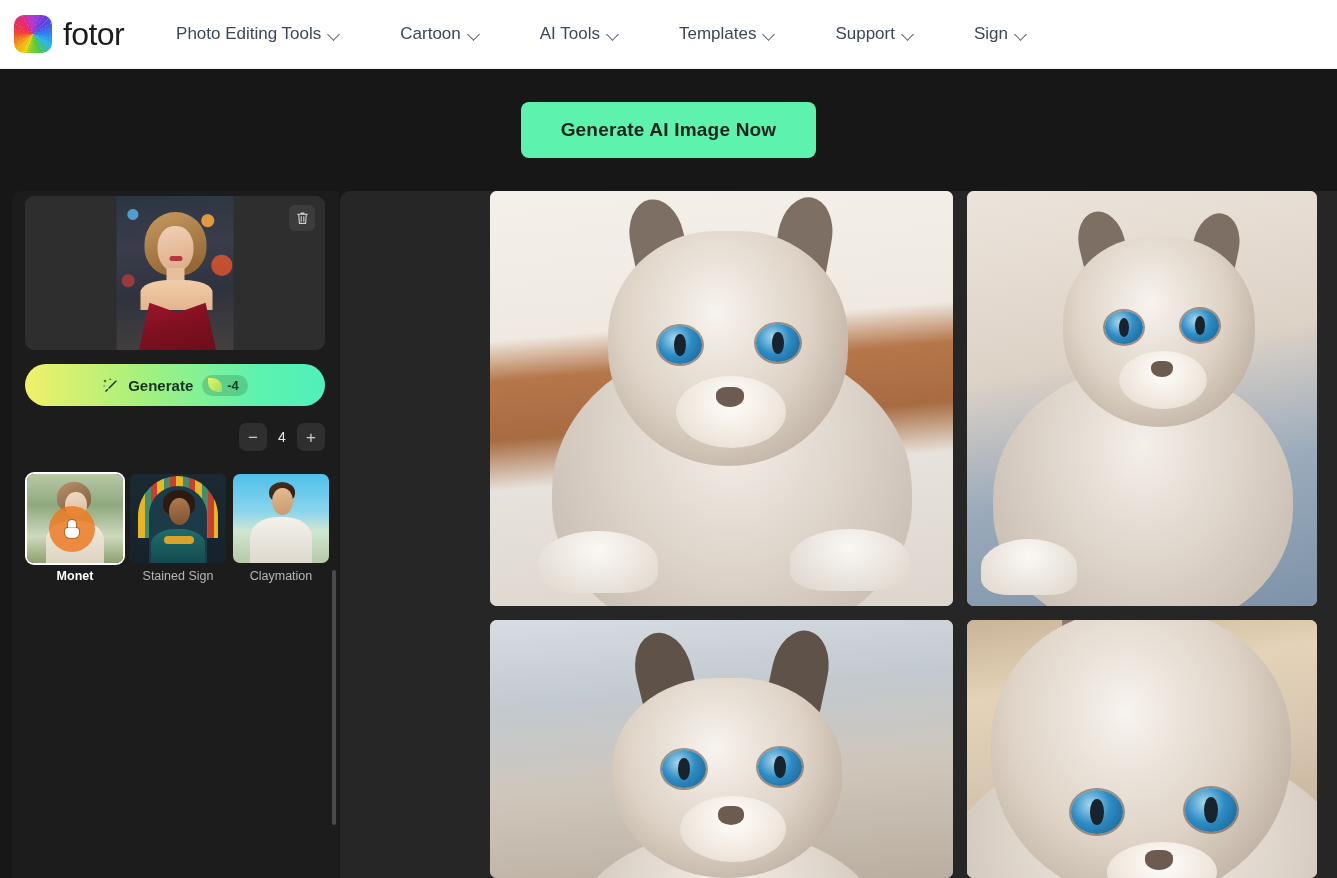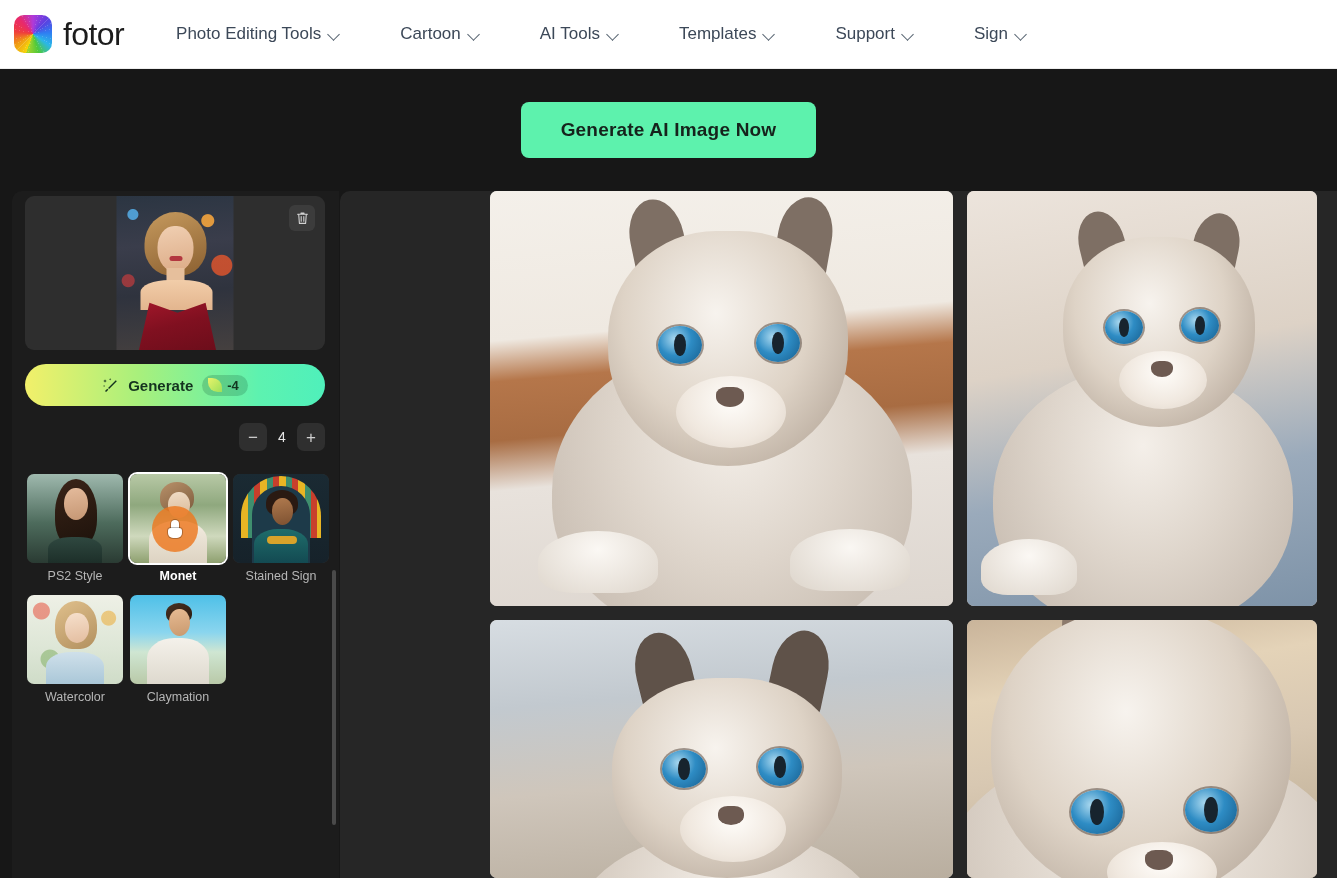--- a/index.html
+++ b/index.html
@@ -375,29 +375,20 @@
     <div class="counter">
       <button class="cbtn">−</button>
       <span class="cval">4</span>
       <button class="cbtn">+</button>
     </div>
 
     <div class="style-grid">
 
 
 
-      <div class="style-cell">
-        <div class="thumb">
-          <div class="t-sky" style="background:linear-gradient(180deg,#9fb9ae 0%,#4d6b5c 55%,#2a3b33 100%)"></div>
-          <div class="t-hair" style="left:28px;top:5px;width:42px;height:68px;background:linear-gradient(160deg,#3a2418,#1d120b)"></div>
-          <div class="t-head" style="left:37px;top:14px;width:24px;height:32px;background:linear-gradient(170deg,#e4bb9c,#c59673)"></div>
-          <div class="t-body" style="width:54px;height:26px;background:linear-gradient(180deg,#2f4840,#1d2f29)"></div>
-        </div>
-        <div class="style-name">PS2 Style</div>
-      </div>
 
       <div class="style-cell selected">
         <div class="thumb">
           <div class="t-sky" style="background:linear-gradient(180deg,#b8c9a6 0%,#8fa87e 35%,#cfd9bd 70%,#8ea06f 100%)"></div>
           <div class="t-hair" style="left:30px;top:8px;width:34px;height:30px;background:linear-gradient(150deg,#b9916a,#7d5c3d)"></div>
           <div class="t-head" style="left:38px;top:18px;width:22px;height:26px;background:linear-gradient(170deg,#f0dcc6,#d8b795)"></div>
           <div class="t-body" style="width:58px;height:42px;background:linear-gradient(180deg,#f3ece0,#ddd3c2)"></div>
           <div class="click-dot">
             <span class="cursor-hand"></span>
           </div>
@@ -413,33 +404,20 @@
                       background:repeating-linear-gradient(90deg,#e8b524 0 7px,#3f8f6e 7px 13px,#c83f2c 13px 19px);"></div>
           <div style="position:absolute;left:19px;top:12px;width:58px;height:78px;border-radius:30px 30px 0 0;background:#1d3a49;"></div>
           <div class="t-hair" style="left:33px;top:16px;width:32px;height:26px;background:#2a1a12"></div>
           <div class="t-head" style="left:39px;top:24px;width:21px;height:27px;background:linear-gradient(170deg,#b07a4e,#7d5131)"></div>
           <div class="t-body" style="width:54px;height:34px;background:linear-gradient(180deg,#1f6d6b,#134a52)"></div>
           <div style="position:absolute;left:34px;top:62px;width:30px;height:8px;border-radius:4px;background:#d8a32a;"></div>
         </div>
         <div class="style-name">Stained Sign</div>
       </div>
 
-      <div class="style-cell">
-        <div class="thumb">
-          <div class="t-sky" style="background:
-            radial-gradient(circle at 15% 18%, rgba(230,80,60,.55) 0 8px, transparent 9px),
-            radial-gradient(circle at 85% 26%, rgba(235,170,50,.55) 0 7px, transparent 8px),
-            radial-gradient(circle at 24% 72%, rgba(120,170,90,.5) 0 9px, transparent 10px),
-            linear-gradient(180deg,#eef0e6 0%,#dde6d6 60%,#cfdcc8 100%)"></div>
-          <div class="t-hair" style="left:28px;top:6px;width:42px;height:48px;background:linear-gradient(150deg,#e0c08c,#b2905f)"></div>
-          <div class="t-head" style="left:38px;top:18px;width:24px;height:30px;background:linear-gradient(170deg,#f6e0cc,#e3bd9f)"></div>
-          <div class="t-body" style="width:58px;height:32px;background:linear-gradient(180deg,#cfe0ea,#aac7d8)"></div>
-        </div>
-        <div class="style-name">Watercolor</div>
-      </div>
 
 
 
       <div class="style-cell">
         <div class="thumb">
           <div class="t-sky" style="background:linear-gradient(180deg,#4ec0e8 0%,#8ad5ee 42%,#cfe6d2 64%,#b9c9a8 100%)"></div>
           <div class="t-hair" style="left:36px;top:8px;width:26px;height:20px;background:linear-gradient(150deg,#4a3222,#291a10)"></div>
           <div class="t-head" style="left:39px;top:14px;width:21px;height:27px;background:linear-gradient(170deg,#e7bb93,#c9996e)"></div>
           <div class="t-body" style="width:62px;height:46px;background:linear-gradient(180deg,#f4f1ea,#ded9ce)"></div>
         </div>

